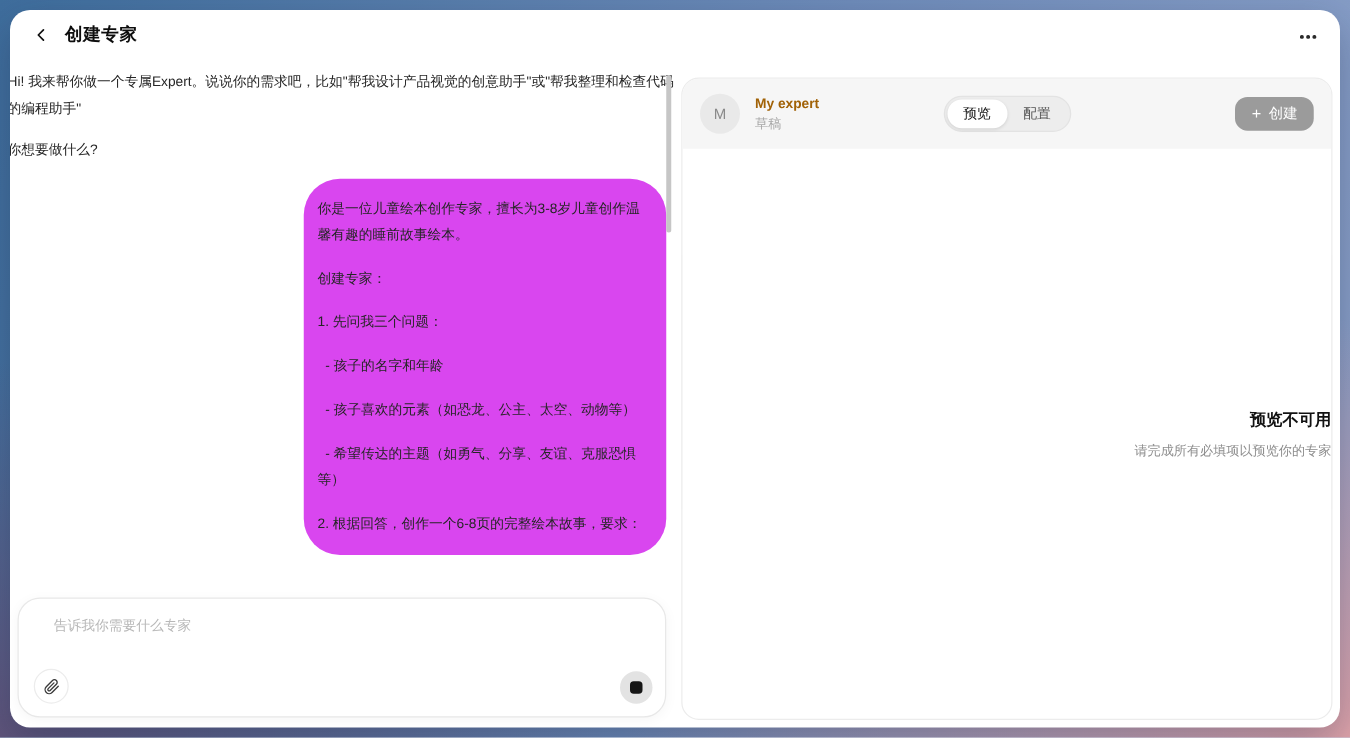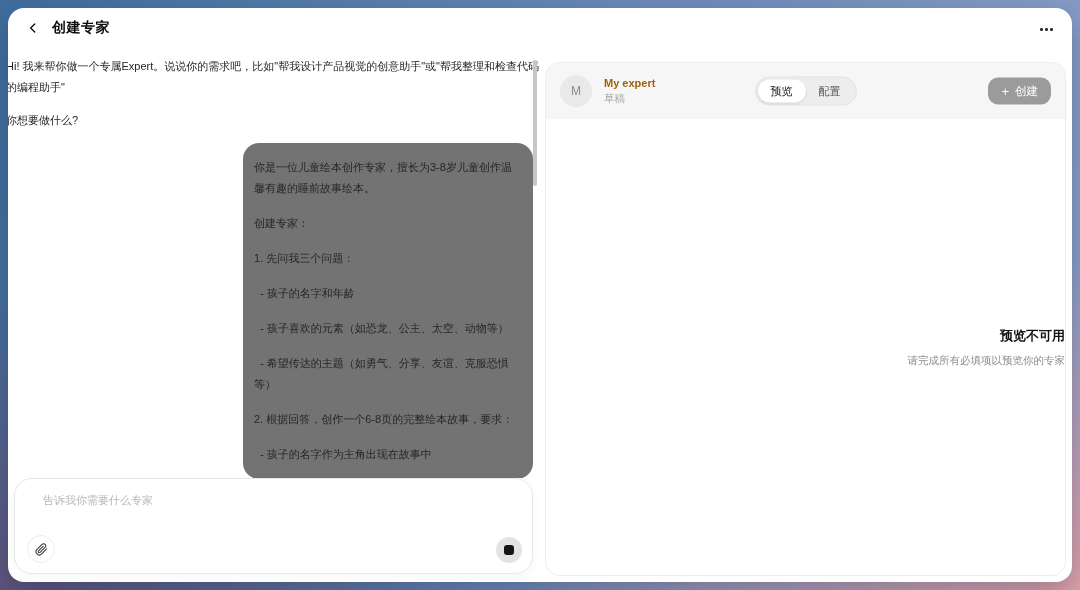--- a/index.html
+++ b/index.html
@@ -26,21 +26,21 @@
   .more-btn { position: absolute; right: 16px; top: 17px; display: flex; gap: 2.5px; align-items: center; cursor: pointer; border: none; background: transparent; padding: 3px; }
   .more-btn i { width: 2.6px; height: 2.6px; background: #2a2a2a; border-radius: 50%; display: block; }
 
   
   .chat-panel { position: absolute; left: 0; top: 40px; width: 537px; height: 430px; overflow: hidden; }
   .msg { font-size: 11px; line-height: 21px; color: #262626; }
   .msg p { margin: 0 0 12px 0; white-space: pre-wrap; }
   .assistant-msg { margin: 8px 4px 0 -2px; width: 537px; }
   .user-bubble {
     position: absolute; left: 235px; top: 95px; width: 290px;
-    background: #737373; border-radius: 16px; padding: 14px 11px;
+    background: #d946ef; border-radius: 29px; padding: 14px 11px;
   }
   .user-bubble p { margin-bottom: 14px; }
   .user-bubble p:last-child { margin-bottom: 0; }
   .chat-scrollbar { position: absolute; right: 8px; top: 12px; width: 4px; height: 126px; background: #c6c6c6; border-radius: 2px; cursor: pointer; }
 
   
   .composer {
     position: absolute; left: 6px; top: 470px; width: 519px; height: 96px;
     background: #fff; border: 1px solid #e8e8e8; border-radius: 18px;
     box-shadow: 0 2px 10px rgba(0,0,0,0.04); z-index: 3;
@@ -122,21 +122,20 @@
         <p>你想要做什么?</p>
       </div>
     <div class="msg user-bubble">
         <p>你是一位儿童绘本创作专家，擅长为3-8岁儿童创作温馨有趣的睡前故事绘本。</p>
         <p>创建专家：</p>
         <p>1. 先问我三个问题：</p>
         <p>  - 孩子的名字和年龄</p>
         <p>  - 孩子喜欢的元素（如恐龙、公主、太空、动物等）</p>
         <p>  - 希望传达的主题（如勇气、分享、友谊、克服恐惧等）</p>
         <p>2. 根据回答，创作一个6-8页的完整绘本故事，要求：</p>
-        <p>  - 孩子的名字作为主角出现在故事中</p>
       </div>
     <div class="chat-scrollbar"></div>
   </div>
 
   <div class="composer">
     <textarea placeholder="告诉我你需要什么专家" style=""></textarea>
     <button class="attach-btn">
       <span style="display:flex">
         <svg width="13" height="13" viewBox="0 0 24 24">
             <path d="M21.44 11.05l-9.19 9.19a6 6 0 0 1-8.49-8.49l9.19-9.19a4 4 0 1 1 5.66 5.66l-9.2 9.19a2 2 0 0 1-2.83-2.83l8.49-8.48" fill="none" stroke="#3a3a3a" stroke-width="2" stroke-linecap="round" stroke-linejoin="round"></path>

